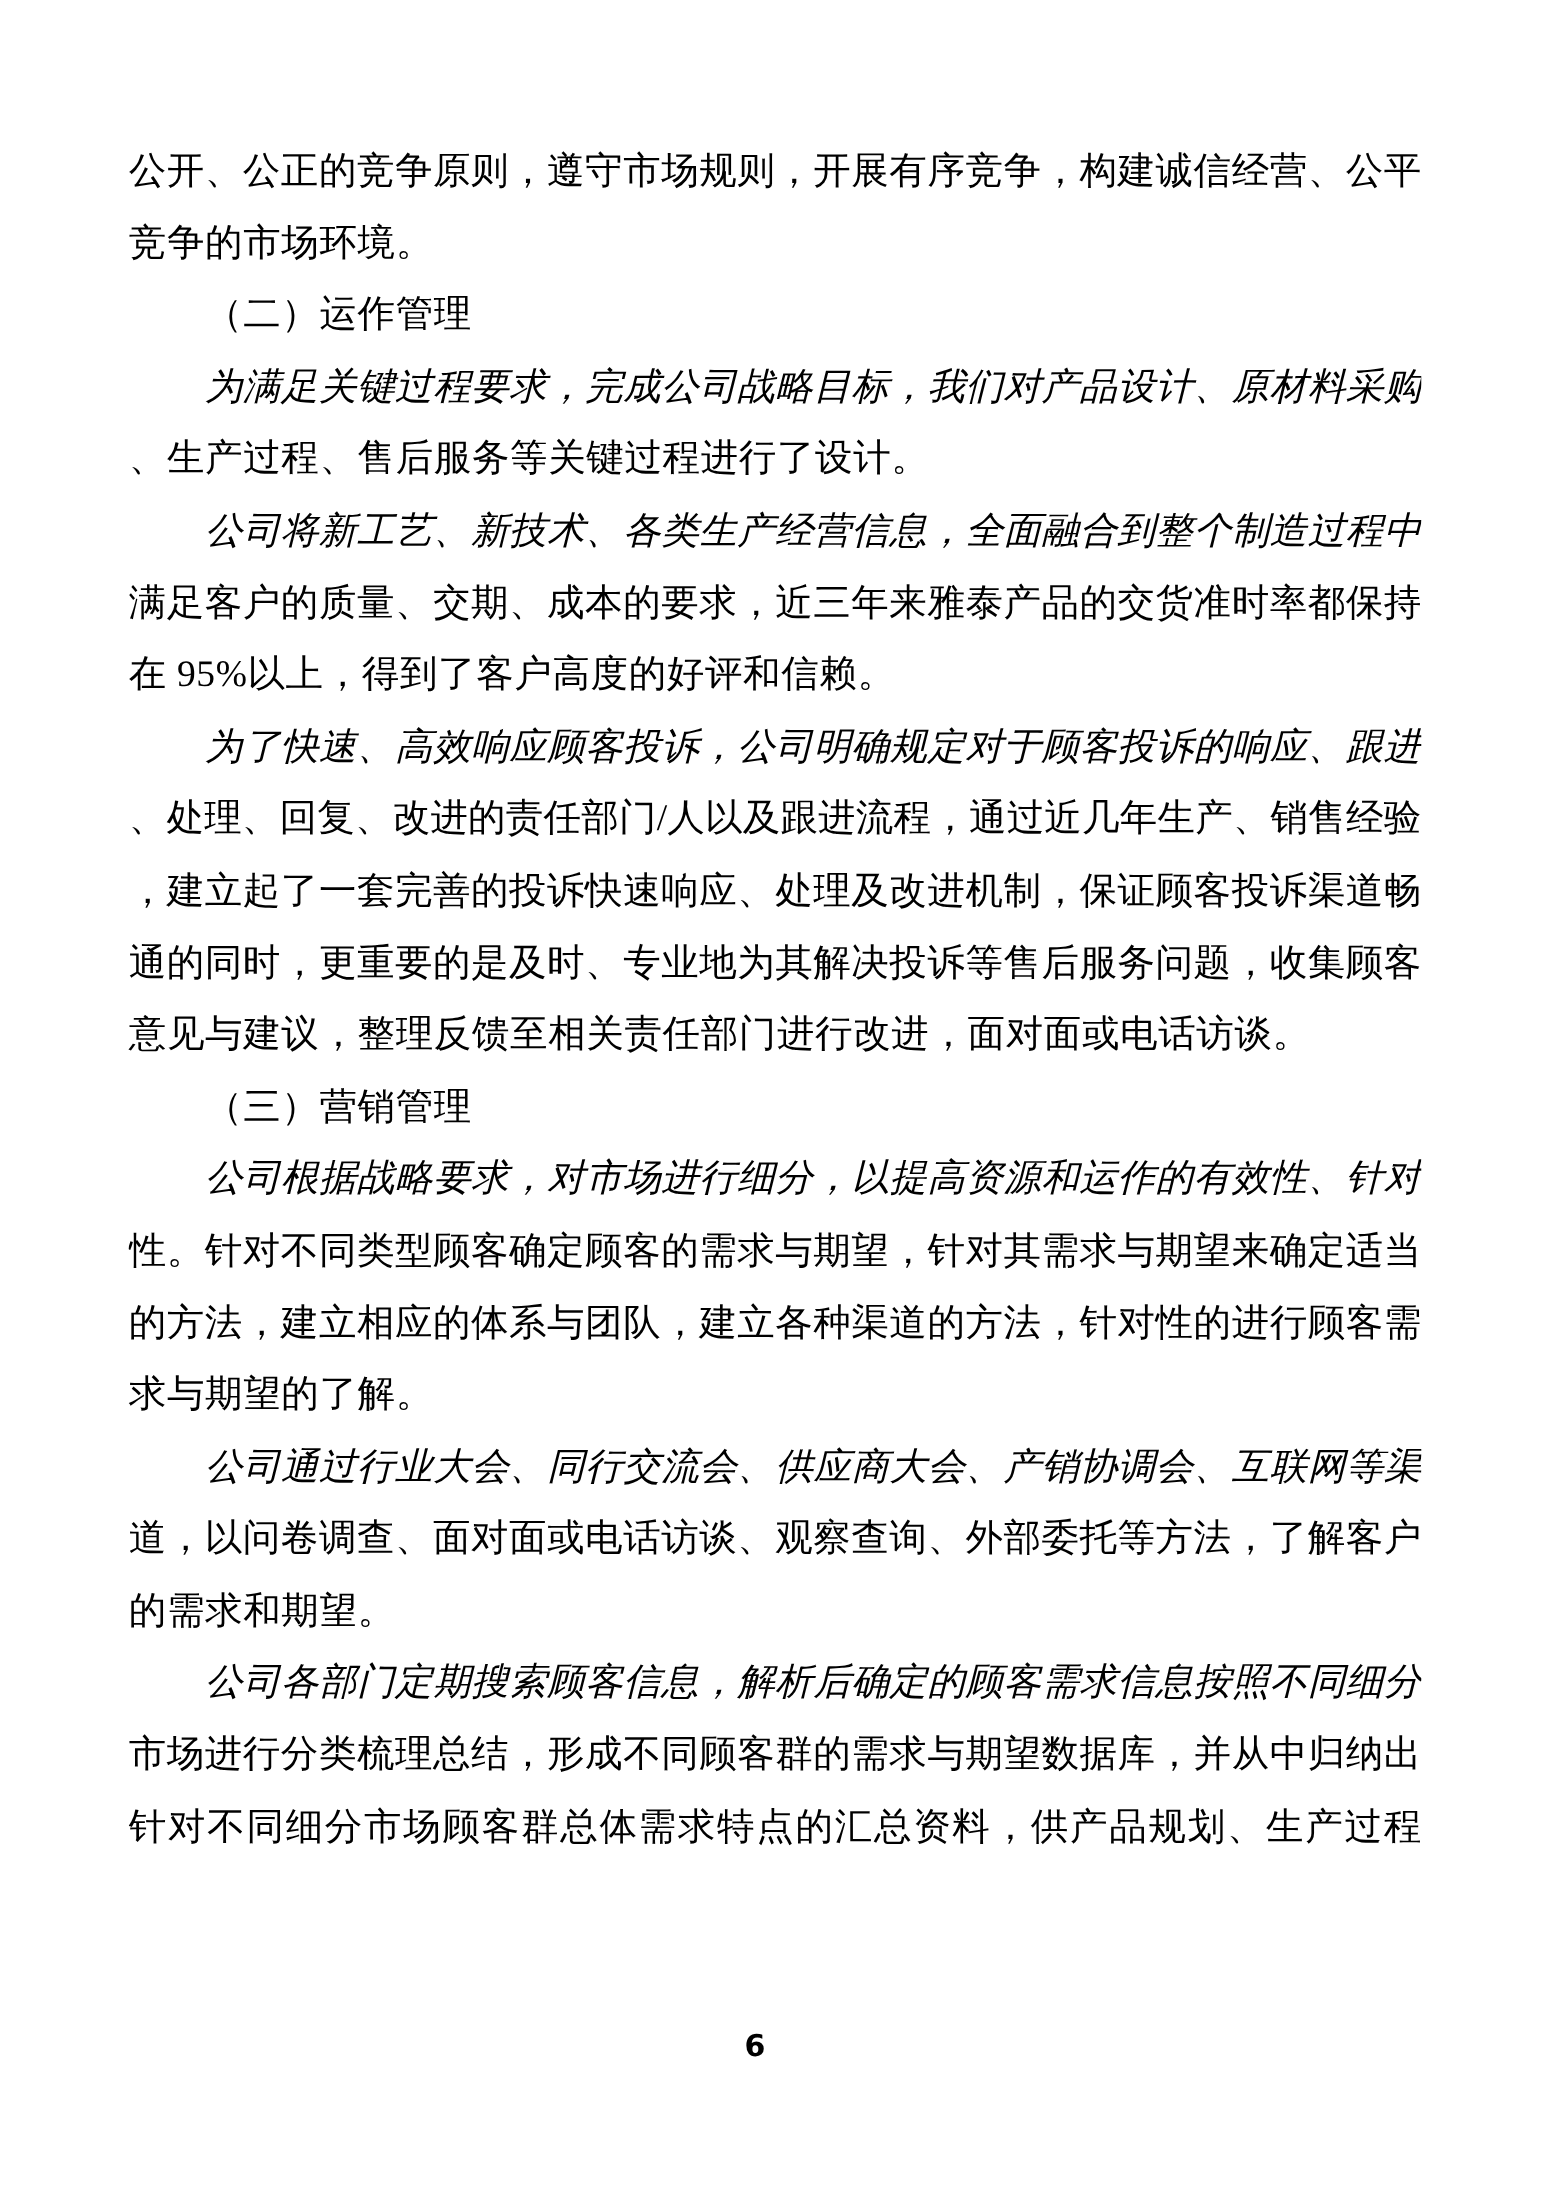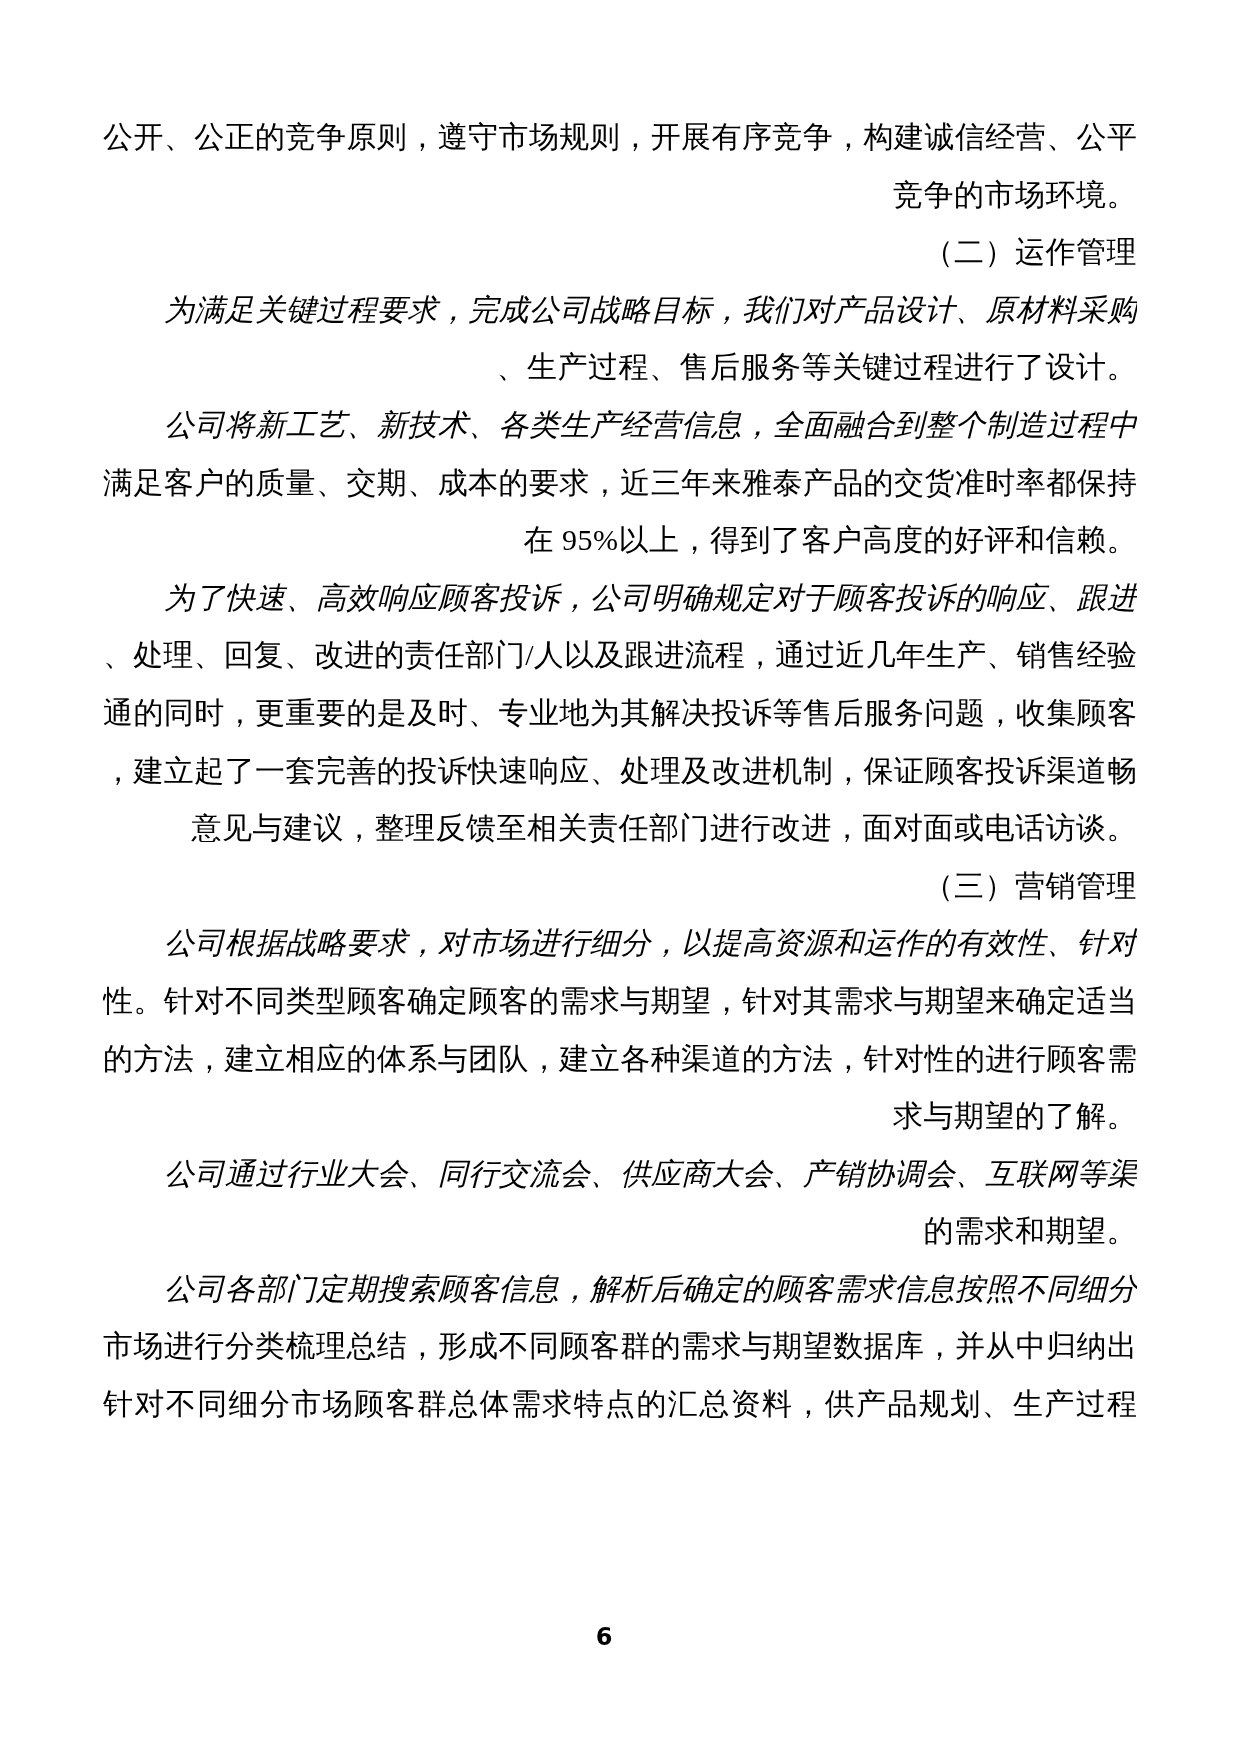--- a/index.html
+++ b/index.html
@@ -19,21 +19,21 @@
   .content {
     position: absolute;
     top: 108px;
     left: 103px;
     width: 1034px;
   }
   .line {
     font-size: 30px;
     line-height: 57.6px;
     height: 57.6px;
-    text-align: right;
+    text-align: left;
     white-space: nowrap;
     letter-spacing: 0.5px;
   }
   .line.justify {
     white-space: normal;
     text-align: justify;
     text-align-last: justify;
     text-justify: inter-character;
     letter-spacing: 0;
     overflow: hidden;
@@ -69,29 +69,30 @@
       <div class="line justify">公开、公正的竞争原则，遵守市场规则，开展有序竞争，构建诚信经营、公平</div>
       <div class="line">竞争的市场环境。</div>
       <div class="line indent">（二）运作管理</div>
       <div class="line indent justify">为满足关键过程要求，完成公司战略目标，我们对产品设计、原材料采购</div>
       <div class="line">、生产过程、售后服务等关键过程进行了设计。</div>
       <div class="line indent justify">公司将新工艺、新技术、各类生产经营信息，全面融合到整个制造过程中</div>
       <div class="line justify">满足客户的质量、交期、成本的要求，近三年来雅泰产品的交货准时率都保持</div>
       <div class="line">在 95%以上，得到了客户高度的好评和信赖。</div>
       <div class="line indent justify">为了快速、高效响应顾客投诉，公司明确规定对于顾客投诉的响应、跟进</div>
       <div class="line justify">、处理、回复、改进的责任部门/人以及跟进流程，通过近几年生产、销售经验</div>
+      <div class="line justify">，建立起了一套完善的投诉快速响应、处理及改进机制，保证顾客投诉渠道畅</div>
       <div class="line justify">通的同时，更重要的是及时、专业地为其解决投诉等售后服务问题，收集顾客</div>
-      <div class="line justify">，建立起了一套完善的投诉快速响应、处理及改进机制，保证顾客投诉渠道畅</div>
       <div class="line">意见与建议，整理反馈至相关责任部门进行改进，面对面或电话访谈。</div>
       <div class="line indent">（三）营销管理</div>
       <div class="line indent justify">公司根据战略要求，对市场进行细分，以提高资源和运作的有效性、针对</div>
       <div class="line justify">性。针对不同类型顾客确定顾客的需求与期望，针对其需求与期望来确定适当</div>
       <div class="line justify">的方法，建立相应的体系与团队，建立各种渠道的方法，针对性的进行顾客需</div>
       <div class="line">求与期望的了解。</div>
       <div class="line indent justify">公司通过行业大会、同行交流会、供应商大会、产销协调会、互联网等渠</div>
+      <div class="line justify">道，以问卷调查、面对面或电话访谈、观察查询、外部委托等方法，了解客户</div>
       <div class="line">的需求和期望。</div>
       <div class="line indent justify">公司各部门定期搜索顾客信息，解析后确定的顾客需求信息按照不同细分</div>
       <div class="line justify">市场进行分类梳理总结，形成不同顾客群的需求与期望数据库，并从中归纳出</div>
       <div class="line justify">针对不同细分市场顾客群总体需求特点的汇总资料，供产品规划、生产过程</div>
     </div>
   <div class="footer">
     <span class="page-number">6</span>
   </div>
 </div>
 

